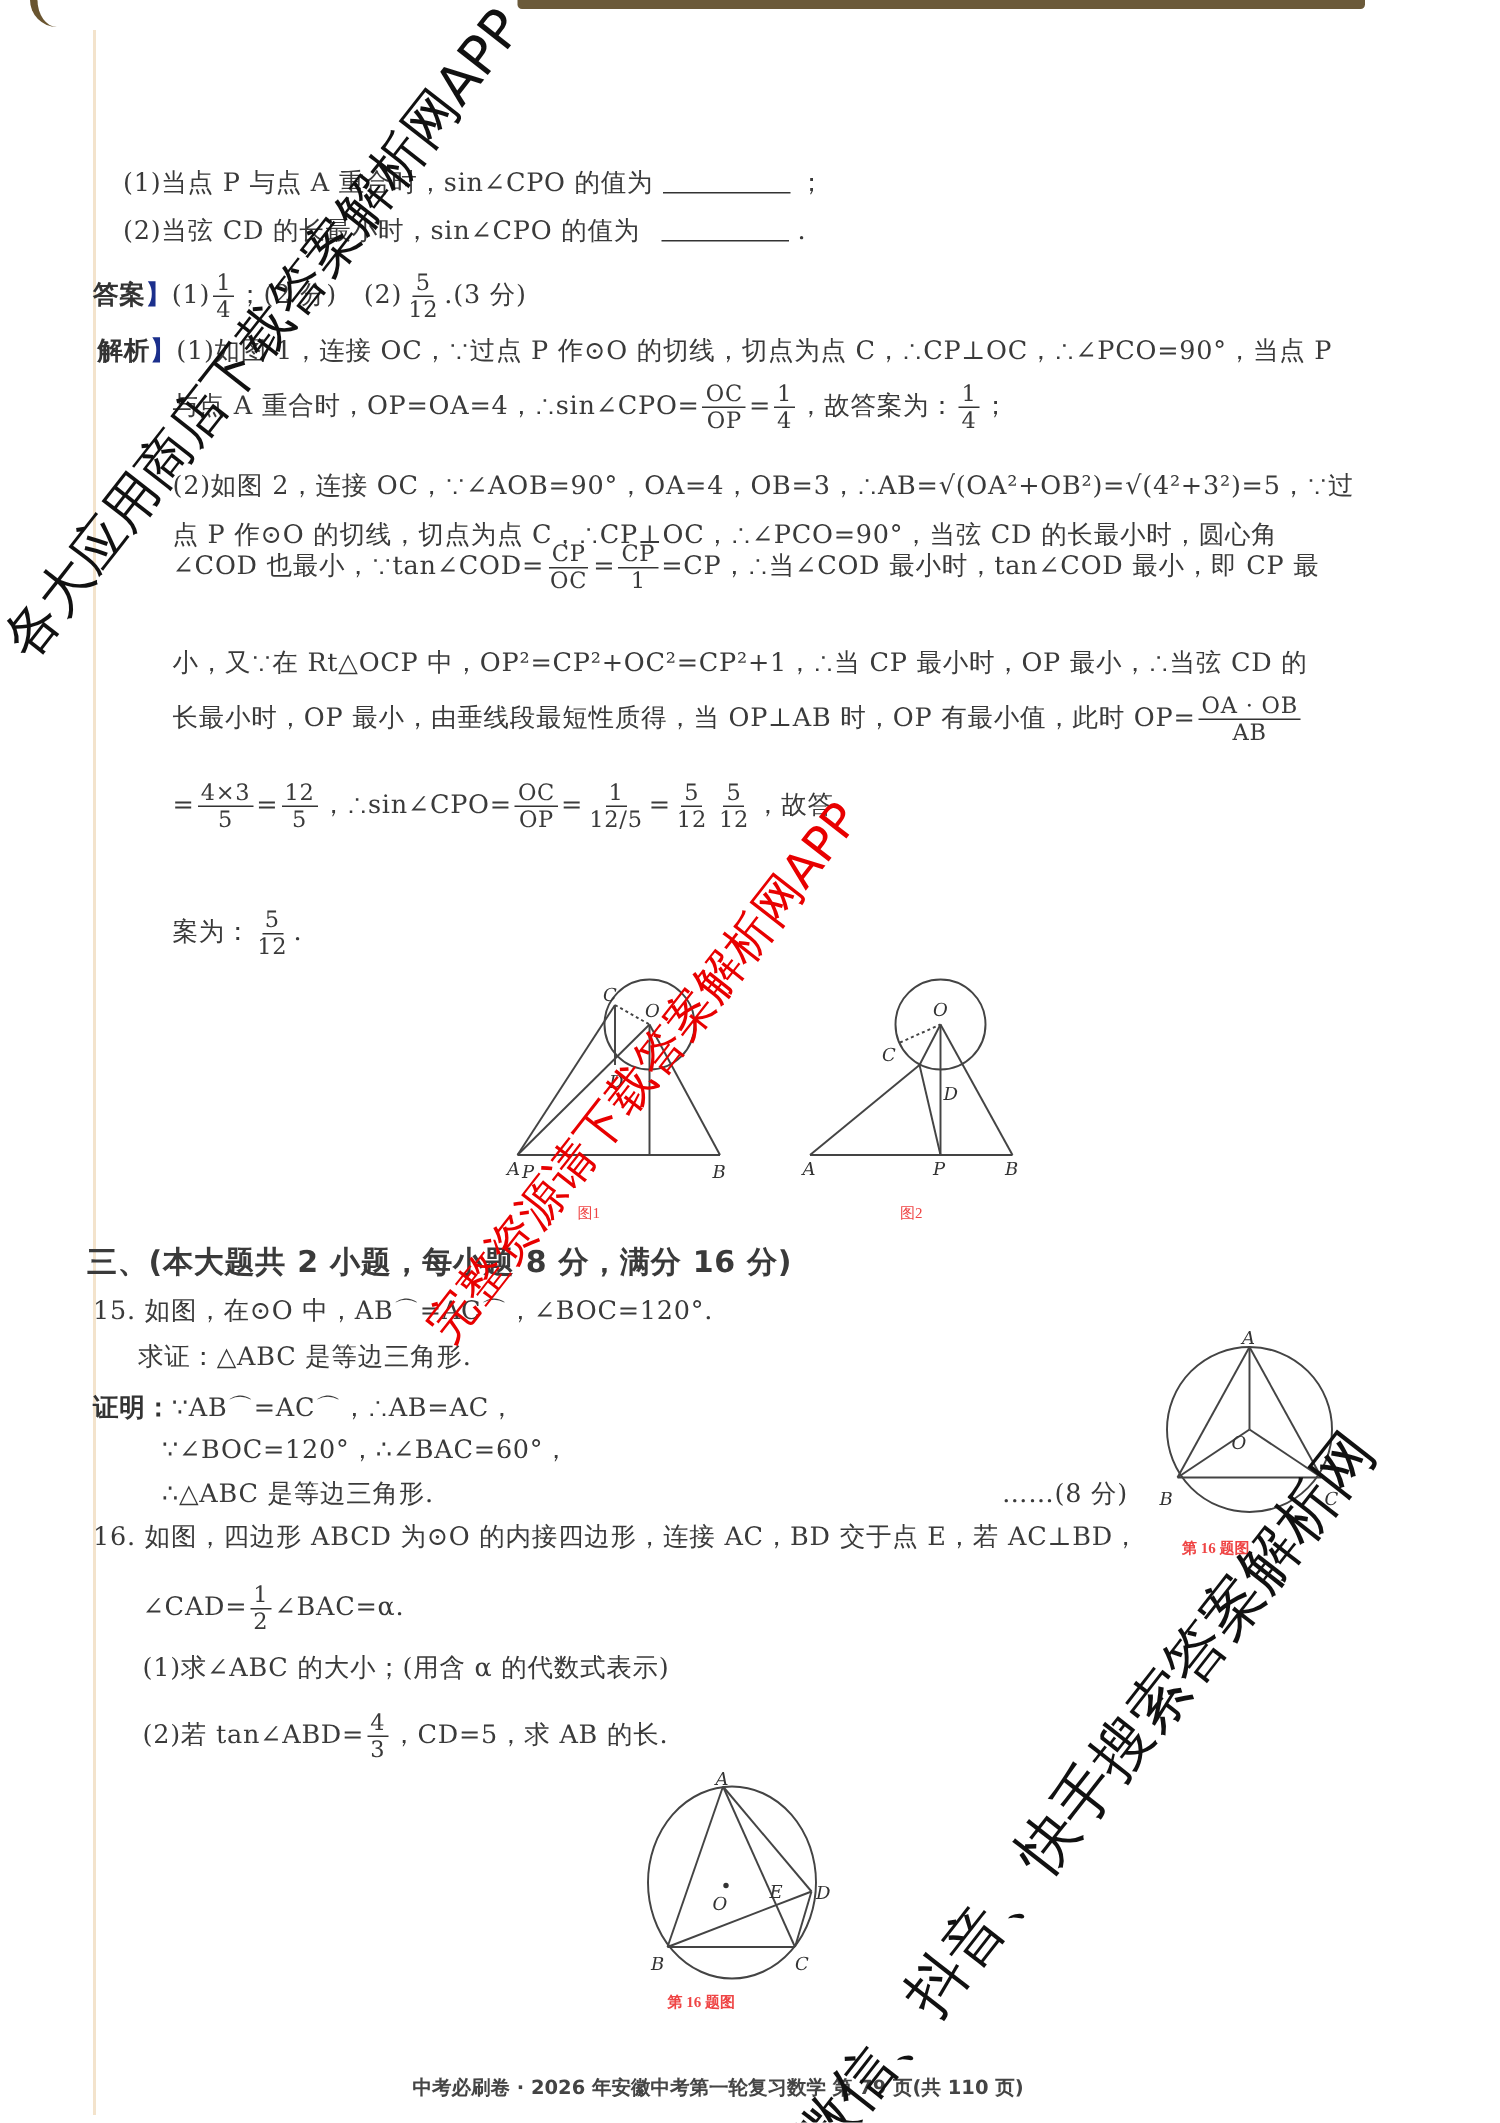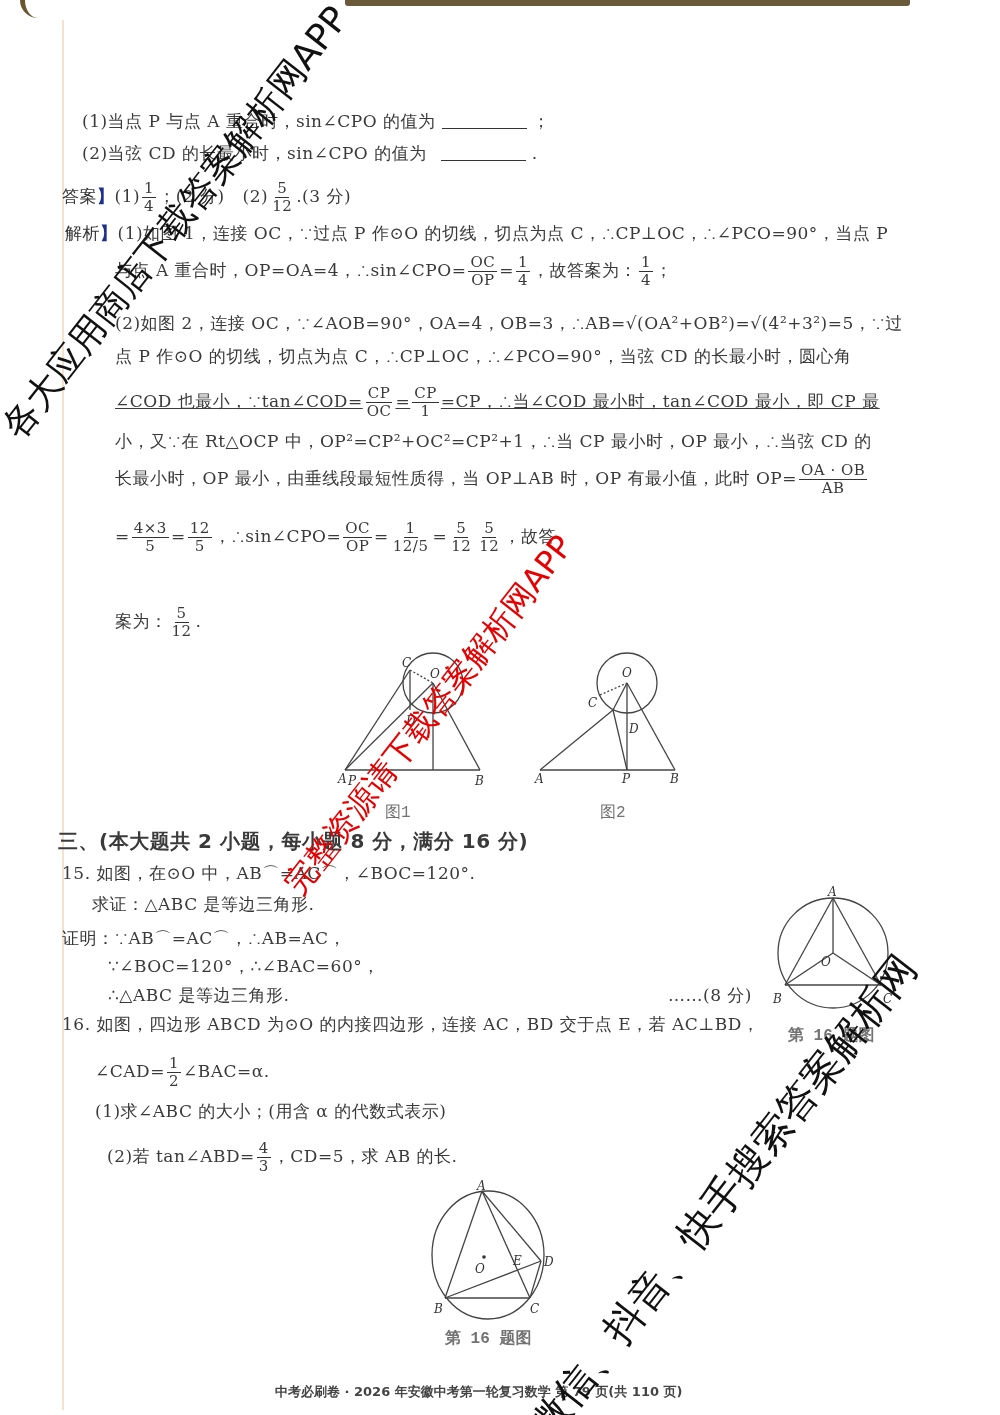--- a/index.html
+++ b/index.html
@@ -3,31 +3,31 @@
 <meta charset="utf-8">
 <style>
   html, body { margin:0; padding:0; }
   body { width:1000px; height:1415px; background:#ffffff; position:relative; overflow:hidden;
          font-family:"DejaVu Serif","Liberation Serif",serif; color:#3a3a3a; }
   .top-bar { position:absolute; left:345px; top:0; width:565px; height:6px; background:#6b5a3a; border-radius:0 0 3px 3px; }
   .corner { position:absolute; left:20px; top:0; width:40px; height:18px; border-left:5px solid #6a5530; border-bottom-left-radius:20px; }
   .margin-line { position:absolute; left:62px; top:20px; width:2px; height:1390px; background:#f3e3cc; }
   .line { position:absolute; font-size:17px; white-space:nowrap; letter-spacing:0.5px; }
   .bold { font-weight:bold; font-family:"DejaVu Sans","Liberation Sans",sans-serif; }
-  .label { font-weight:normal; color:#333; }
+  .label { font-weight:bold; color:#333; }
   .bracket { color:#1b2f8c; font-weight:bold; }
   .blank { display:inline-block; width:85px; border-bottom:1.5px solid #333; margin:0 6px; vertical-align:-2px; }
   .frac { display:inline-flex; flex-direction:column; align-items:center; vertical-align:middle; margin:0 2px; font-size:15px; line-height:17px; }
   .frac .num { border-bottom:1px solid #333; padding:0 2px; }
   .frac .den { padding:0 2px; }
   .wm { position:absolute; font-family:"DejaVu Sans","Liberation Sans",sans-serif; white-space:nowrap; transform-origin:left bottom; }
   .wm-black { color:#111; }
   .wm-red { color:#e80000; }
   svg text { font-family:"DejaVu Serif","Liberation Serif",serif; font-style:italic; font-size:12px; fill:#333; }
-  .fig-caption { position:absolute; font-size:16px; font-weight:bold; font-family:Liberation Mono, monospace; color:#737373; }
+  .fig-caption { position:absolute; font-size:10px; font-weight:bold; font-family:Liberation Serif, serif; color:#ef4444; }
   .footer { position:absolute; left:275px; top:1383px; font-size:13px; font-weight:bold; color:#444; font-family:"DejaVu Sans","Liberation Sans",sans-serif; }
 </style>
 </head>
 <body>
 
 <div class="corner"></div>
 <div class="top-bar"></div>
 <div class="margin-line"></div>
 
 <div class="line" style="left:82px; top:110px;">
@@ -62,21 +62,21 @@
       <span class="num">1</span>
       <span class="den">4</span>
     </span><span>；</span>
 </div>
 <div class="line" style="left:115px; top:312px;">
   <span>(2)如图 2，连接 OC，∵∠AOB=90°，OA=4，OB=3，∴AB=√(OA²+OB²)=√(4²+3²)=5，∵过</span>
 </div>
 <div class="line" style="left:115px; top:345px;">
   <span>点 P 作⊙O 的切线，切点为点 C，∴CP⊥OC，∴∠PCO=90°，当弦 CD 的长最小时，圆心角</span>
 </div>
-<div class="line" style="left:115px; top:385px;text-decoration:underline;">
+<div class="line" style="left:115px; top:361px;">
   <span>∠COD 也最小，∵tan∠COD=</span><span class="frac">
       <span class="num">CP</span>
       <span class="den">OC</span>
     </span><span>=</span><span class="frac">
       <span class="num">CP</span>
       <span class="den">1</span>
     </span><span>=CP，∴当∠COD 最小时，tan∠COD 最小，即 CP 最</span>
 </div>
 <div class="line" style="left:115px; top:430px;">
   <span>小，又∵在 Rt△OCP 中，OP²=CP²+OC²=CP²+1，∴当 CP 最小时，OP 最小，∴当弦 CD 的</span>
@@ -182,21 +182,21 @@
 <div class="fig-caption" style="left:788px; top:1025px;">第 16 题图</div>
 
 <div class="line" style="left:62px; top:1013px;">16. 如图，四边形 ABCD 为⊙O 的内接四边形，连接 AC，BD 交于点 E，若 AC⊥BD，</div>
 <div class="line" style="left:95px; top:1055px;">
   <span>∠CAD=</span><span class="frac">
       <span class="num">1</span>
       <span class="den">2</span>
     </span><span>∠BAC=α.</span>
 </div>
 <div class="line" style="left:95px; top:1100px;">(1)求∠ABC 的大小；(用含 α 的代数式表示)</div>
-<div class="line" style="left:95px; top:1140px;margin-left:12px;">
+<div class="line" style="left:95px; top:1140px;">
   <span>(2)若 tan∠ABD=</span><span class="frac">
       <span class="num">4</span>
       <span class="den">3</span>
     </span><span>，CD=5，求 AB 的长.</span>
 </div>
 
 <svg style="position:absolute; left:420px; top:1178px;" width="150" height="145">
   <g stroke="#444" stroke-width="1.3" fill="none">
     <ellipse cx="68" cy="77" rx="56" ry="64"></ellipse>
     <line x1="62" y1="13" x2="25" y2="120"></line>

